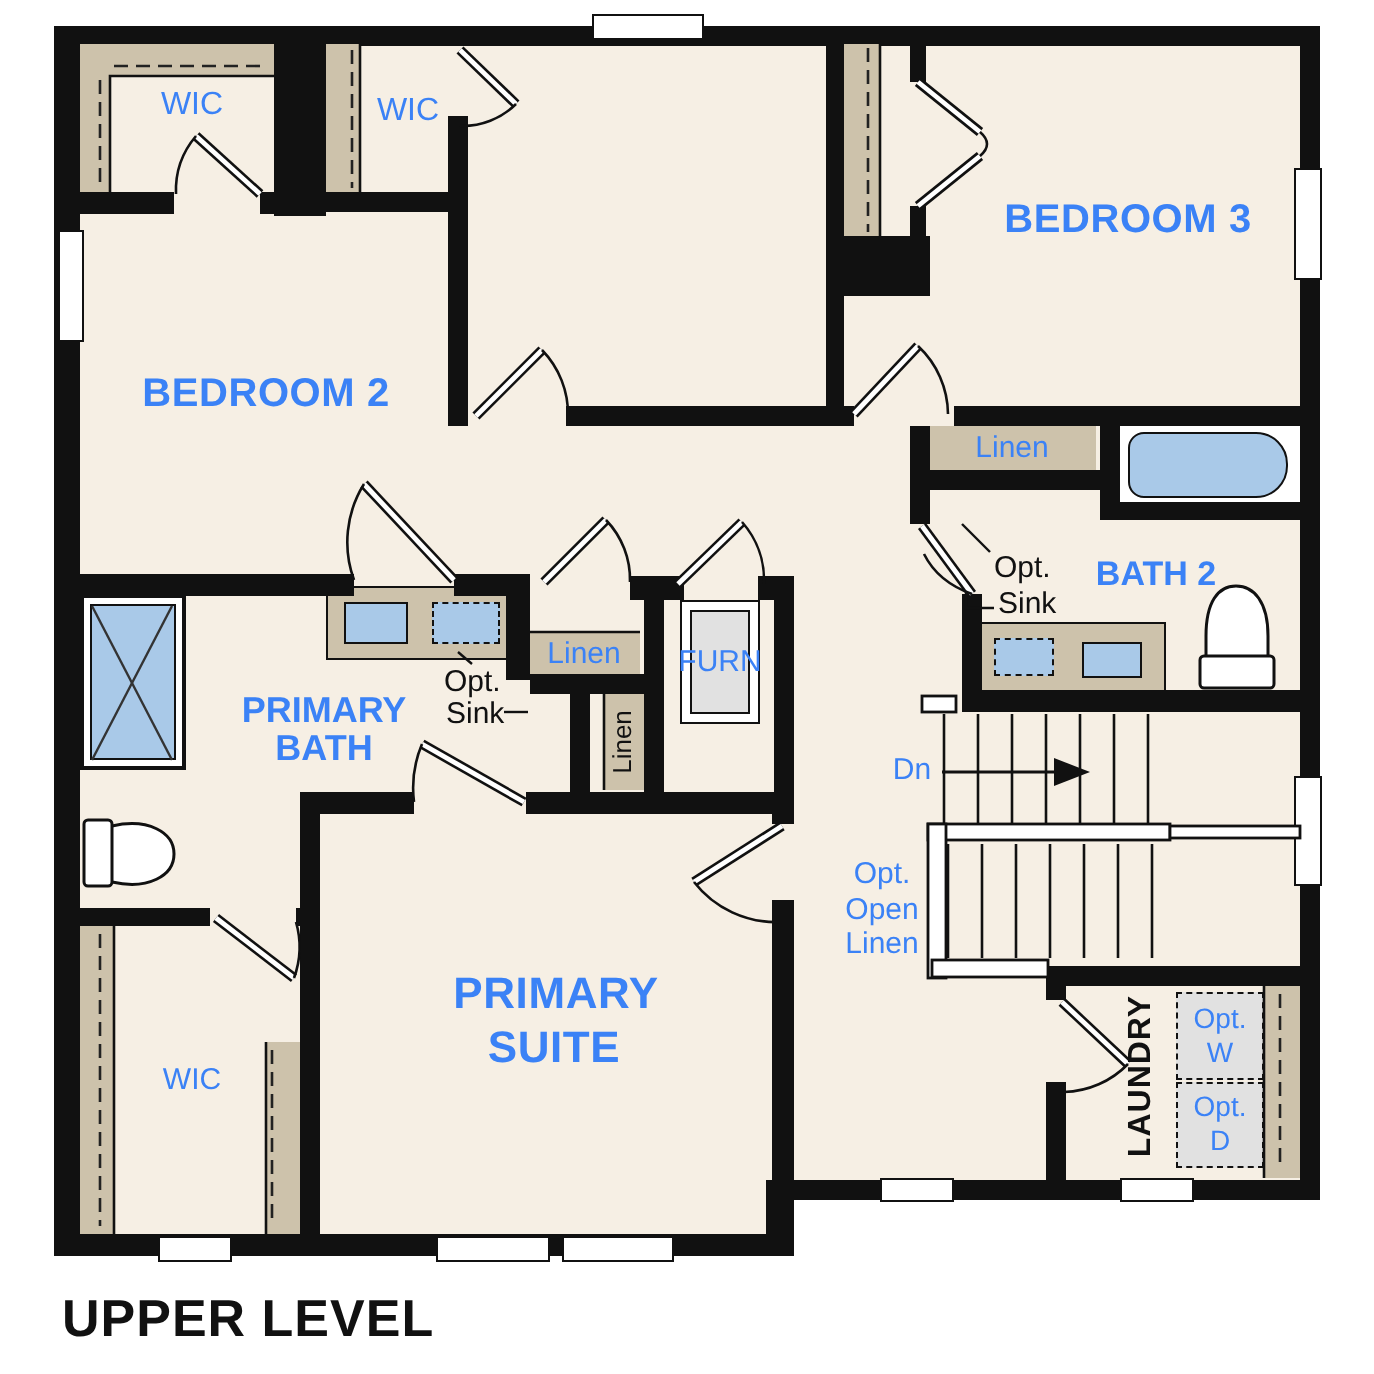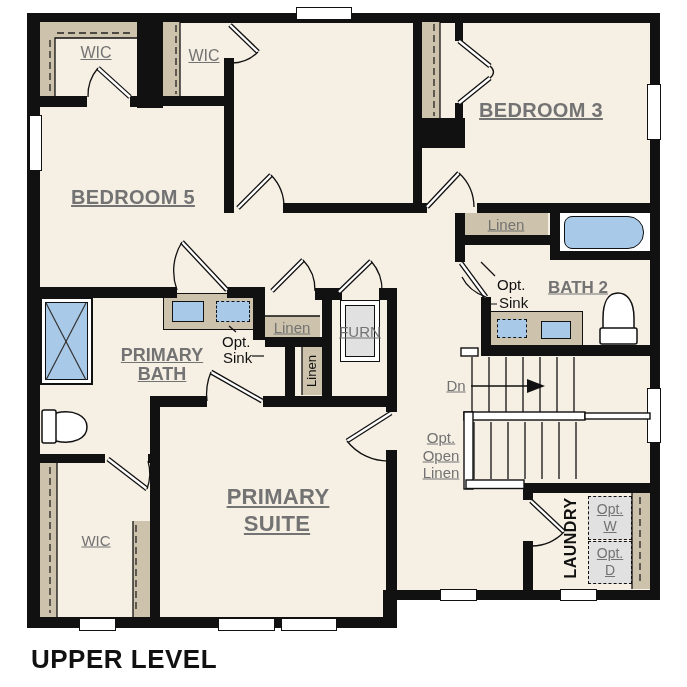--- a/index.html
+++ b/index.html
@@ -6,21 +6,21 @@
   #plan{position:relative;width:687px;height:687px;background:#fff;overflow:hidden;
         font-family:"Liberation Sans",sans-serif;}
   .abs{position:absolute;}
   .wall{position:absolute;background:#111;}
   .floor{position:absolute;background:#f6efe4;}
   .tan{position:absolute;background:#cdc2ab;}
   .win{position:absolute;background:#fff;border:1.5px solid #111;box-sizing:border-box;}
   .blue{background:#a9c9e8;}
   .bordered{border:1.5px solid #111;box-sizing:border-box;}
   .dashedb{border:1.5px dashed #111;box-sizing:border-box;}
-  .lbl{position:absolute;transform:translate(-50%,-50%);color:#737373;white-space:nowrap;line-height:1;text-decoration:underline;}
+  .lbl{position:absolute;transform:translate(-50%,-50%);color:#3b82f6;white-space:nowrap;line-height:1;}
   .lleft{position:absolute;transform:translateY(-50%);color:#111;white-space:nowrap;line-height:1;}
   .vert{position:absolute;transform:translate(-50%,-50%) rotate(-90deg);color:#111;white-space:nowrap;line-height:1;}
   .s13{font-size:13px;} .s14{font-size:14px;} .s15{font-size:15px;} .s16{font-size:16px;}
   .b18{font-size:18px;font-weight:bold;} .b19{font-size:17px;font-weight:bold;}
   .b20{font-size:20px;font-weight:bold;letter-spacing:.3px;}
   .b22{font-size:22px;font-weight:bold;letter-spacing:.3px;}
   .b16{font-size:16px;font-weight:bold;letter-spacing:.5px;}
   .title{position:absolute;font-size:26px;font-weight:bold;letter-spacing:.5px;color:#111;}
   svg{position:absolute;left:0;top:0;pointer-events:none;}
   .leafB{stroke:#111;stroke-width:5;fill:none;}
@@ -226,22 +226,22 @@
     <g stroke="#111" stroke-width="1.2" fill="none">
       <path d="M481 262 L495 276"></path>
         <path d="M497 304 L483 304 L483 296"></path>
       <path d="M252 356 L264 356"></path>
         <path d="M236 332 L229 326"></path>
     </g>
   </svg>
 
   <div class="lbl s16" style="left:96px;top:53px;">WIC</div>
   <div class="lbl s16" style="left:204px;top:56px;">WIC</div>
-  <div class="lbl b20" style="left:541px;top:110px;">BEDROOM 3</div>
-  <div class="lbl b20" style="left:133px;top:197px;">BEDROOM 5</div>
+  <div class="lbl b20" style="left:564px;top:110px;">BEDROOM 3</div>
+  <div class="lbl b20" style="left:133px;top:197px;">BEDROOM 2</div>
   <div class="lbl s15" style="left:506px;top:224px;">Linen</div>
   <div class="lbl b19" style="left:578px;top:287px;">BATH 2</div>
   <div class="lleft s15" style="left:497px;top:284px;">Opt.</div>
   <div class="lleft s15" style="left:499px;top:302px;">Sink</div>
   <div class="lbl b18" style="left:162px;top:355px;">PRIMARY</div>
   <div class="lbl b18" style="left:162px;top:374px;">BATH</div>
   <div class="lleft s15" style="left:222px;top:341px;">Opt.</div>
   <div class="lleft s15" style="left:223px;top:357px;">Sink</div>
   <div class="lbl s15" style="left:292px;top:327px;">Linen</div>
   <div class="vert s13" style="left:311px;top:371px;">Linen</div>

